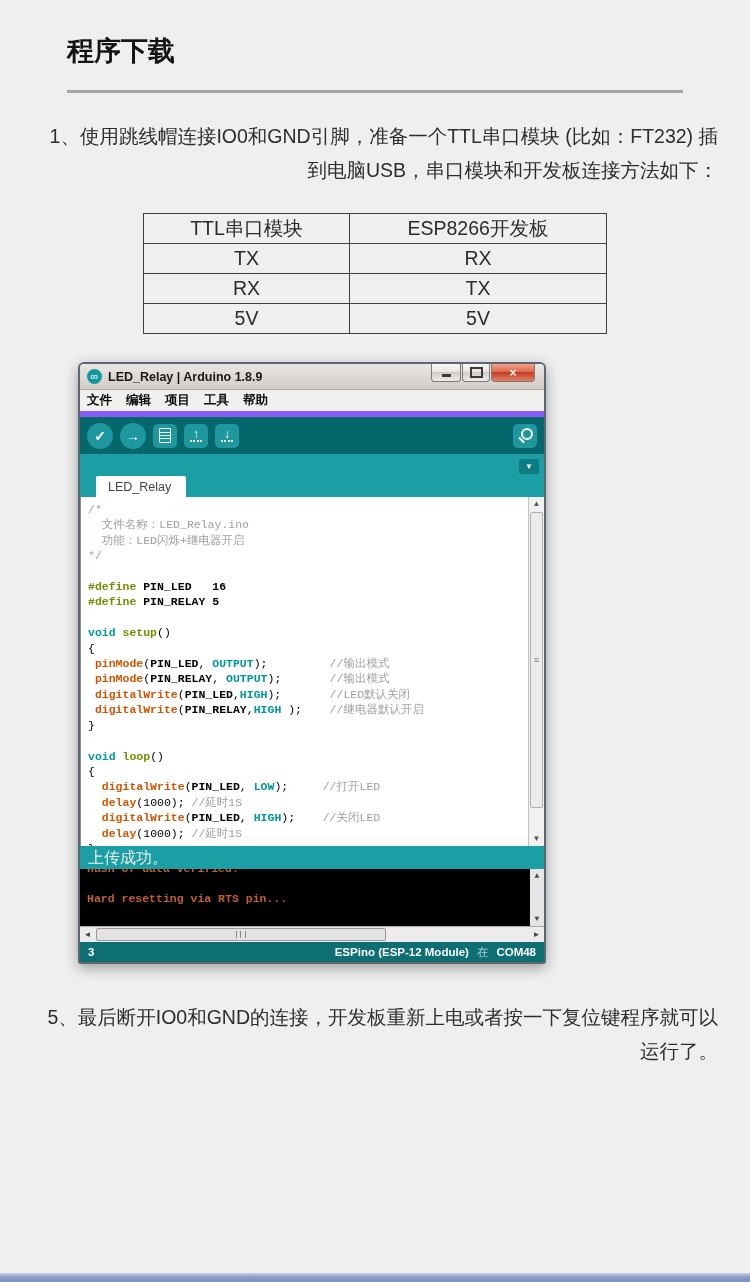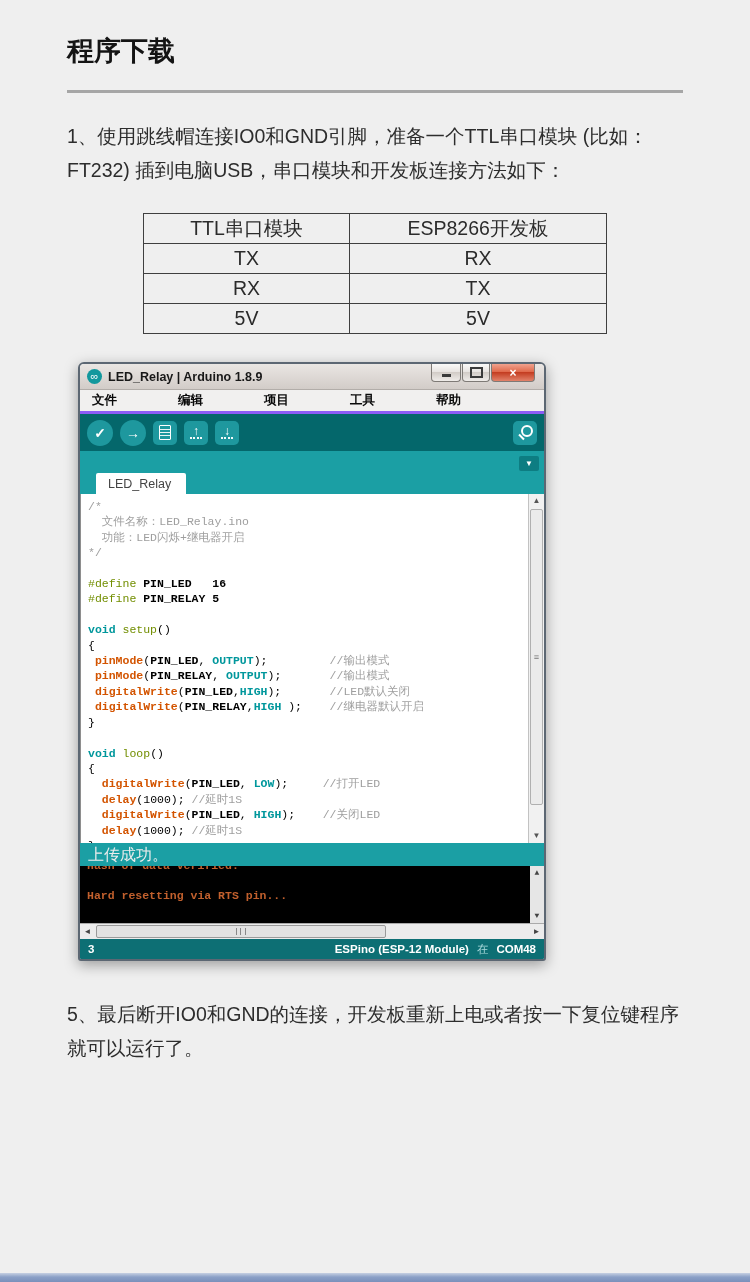--- a/index.html
+++ b/index.html
@@ -1,20 +1,20 @@
 <!DOCTYPE html>
 <html><head>
 <meta charset="utf-8">
 <style>
   html,body{margin:0;padding:0;}
   .page{position:relative;width:750px;height:1282px;background:#efefef;overflow:hidden;
         font-family:"Liberation Sans","DejaVu Sans",sans-serif;color:#2d2d2d;}
   .page-title{margin:33px 0 0 67px;font-size:27px;font-weight:bold;color:#141414;}
   .title-divider{margin:21px 0 0 67px;width:616px;height:3px;background:#a6a6a6;}
-  .para{margin:0 67px;font-size:19.5px;line-height:34px;color:#2d2d2d;}
+  .para{margin:0 32px;font-size:19.5px;line-height:34px;color:#2d2d2d;text-align:right;}
   .para.first{margin-top:26px;}
   .steps-block{margin-top:25px;}
   .step5{margin-top:36px;}
   
   .wiring-table{margin:26px 0 0 143px;border-collapse:collapse;width:464px;font-size:19.5px;color:#2b2b2b;}
   .wiring-table td{border:1px solid #3f3f3f;text-align:center;height:29px;padding:0;font-weight:normal;}
   
   .ide-window{margin:28px 0 0 78px;width:464px;border:2px solid #5c6773;border-radius:6px 6px 3px 3px;
               box-shadow:0 4px 14px rgba(0,0,0,.35);overflow:hidden;background:#fff;}
   .titlebar{position:relative;height:25px;background:linear-gradient(#eae6e3,#d2ccc8);
@@ -25,21 +25,21 @@
   .win-controls{position:absolute;top:0;right:9px;display:flex;gap:1px;}
   .win-btn{height:18px;border:1px solid #7e7a76;border-top:none;border-radius:0 0 4px 4px;
            background:linear-gradient(#fbfaf9,#e8e4e1 45%,#d2ccc7 50%,#efece9);
            display:flex;align-items:center;justify-content:center;cursor:pointer;padding:0;}
   .win-btn.min{width:30px}.win-btn.max{width:28px}
   .win-btn.close{width:44px;background:linear-gradient(#f0a28e,#e06a4c 45%,#c43e22 50%,#e2826a);
                  color:#fff;font-weight:bold;font-size:12px;}
   .glyph-min{width:9px;height:3px;background:#3a3a3a;display:block;margin-top:6px;}
   .glyph-max{width:9px;height:7px;border:2px solid #3a3a3a;display:block;}
   
-  .menubar{height:21px;background:#f1f0ef;border-bottom:3px solid #8b5cf6;display:flex;align-items:center;padding-left:5px;gap:47px;}
+  .menubar{height:21px;background:#f1f0ef;border-bottom:6px solid #8b5cf6;display:flex;align-items:center;}
   .menu-item{font-size:12.5px;font-weight:600;color:#0a0a0a;padding:0 7px;cursor:pointer;}
   
   .toolbar{height:37px;background:#04676b;display:flex;align-items:center;padding-left:7px;gap:7px;}
   .tb-circle{width:26px;height:26px;border-radius:50%;background:#1e989e;border:none;color:#fff;
              display:flex;align-items:center;justify-content:center;cursor:pointer;padding:0;}
   .tb-square{width:24px;height:24px;border-radius:5px;background:#1e989e;border:none;color:#fff;
              display:flex;align-items:center;justify-content:center;cursor:pointer;padding:0;}
   .tb-glyph{font-size:14px;font-weight:bold;line-height:1;}
   .icon-doc{width:10px;height:13px;border:1px solid #fff;border-radius:1px;
             background:linear-gradient(transparent 3px,rgba(255,255,255,.9) 3px 4px,transparent 4px 6px,
@@ -56,21 +56,21 @@
   .tab{height:21px;background:#fff;border-radius:2px 2px 0 0;padding:0 15px 0 12px;font-size:12.5px;color:#444;
        display:flex;align-items:center;cursor:pointer;}
   .tab-dropdown{position:absolute;right:5px;top:5px;width:20px;height:15px;background:#0d7d82;border:none;
                 border-radius:2px;color:#fff;font-size:8px;line-height:15px;text-align:center;cursor:pointer;padding:0;}
   
   .editor{position:relative;height:349px;background:#fff;border-left:1px solid #8e8e8e;overflow:hidden;}
   .code-area{padding:5px 20px 0 7px;font-family:"Liberation Mono","DejaVu Sans Mono",monospace;
              font-size:11.5px;line-height:15.4px;white-space:pre;}
   .code-line{min-height:15.4px;}
   .c-cmt{color:#9e9e9e;}
-  .c-pre{color:#728E00;font-weight:normal;}
+  .c-pre{color:#728E00;font-weight:bold;}
   .c-kw{color:#00979C;font-weight:bold;}
   .c-fn{color:#D35400;font-weight:bold;}
   .c-id{color:#000;font-weight:bold;}
   .c-pl{color:#000;}
   .v-scrollbar{position:absolute;top:0;right:0;width:15px;height:100%;background:#f1f1f1;border-left:1px solid #c2c2c2;}
   .v-arrow{position:absolute;left:0;width:100%;height:14px;font-size:8px;color:#555;text-align:center;line-height:14px;cursor:pointer;}
   .v-arrow.up{top:0;}.v-arrow.down{bottom:0;}
   .v-thumb{position:absolute;left:1px;right:1px;top:15px;bottom:38px;background:#ebebeb;border:1px solid #b0b0b0;
            border-radius:2px;display:flex;align-items:center;justify-content:center;color:#777;font-size:9px;cursor:grab;}
   

